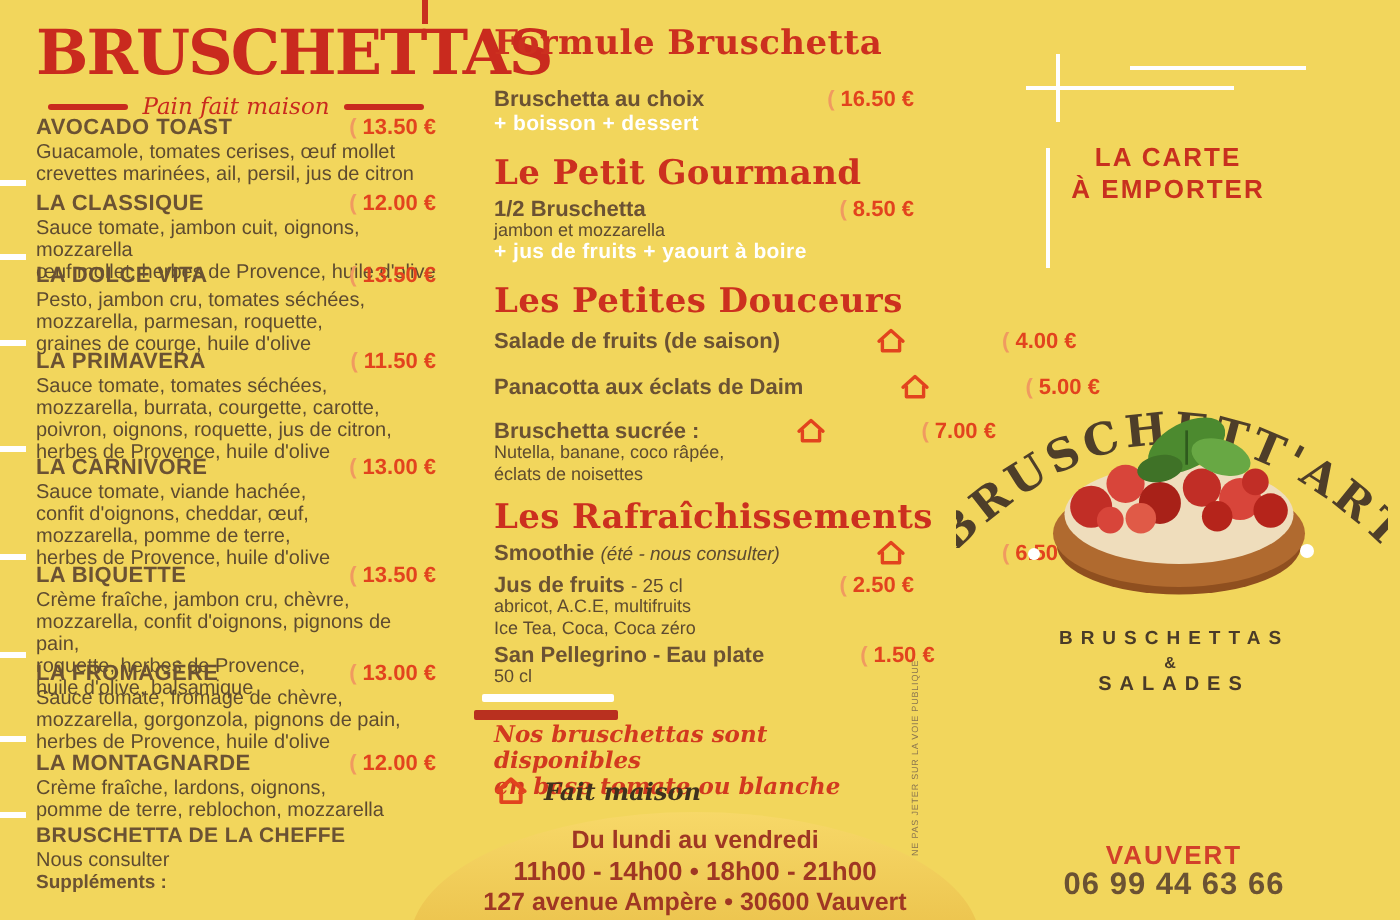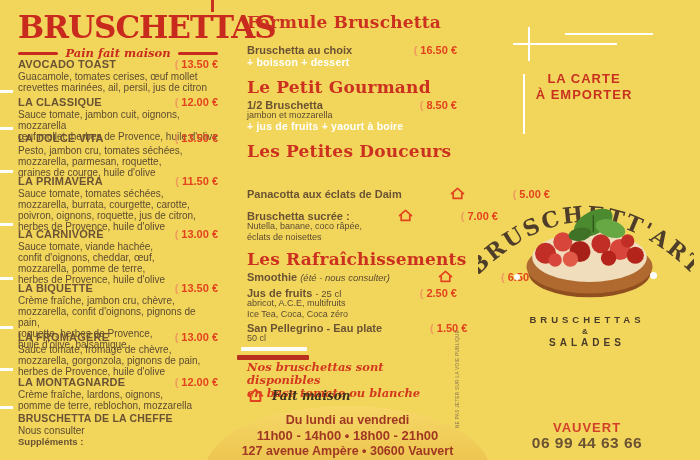--- a/index.html
+++ b/index.html
@@ -5,21 +5,21 @@
   html,body{margin:0;padding:0;}
   .page{position:relative;width:700px;height:460px;background:#F2D65C;overflow:hidden;
         font-family:"Liberation Sans",sans-serif;-webkit-font-smoothing:antialiased;}
   .abs{position:absolute;}
 
   
   .menu-title{font-family:"DejaVu Serif",serif;font-weight:bold;font-size:31px;
               color:#C92A1E;letter-spacing:-1px;text-align:center;line-height:1;}
   .subtitle-row{display:flex;align-items:center;justify-content:center;gap:7px;margin-top:3px;}
   .subtitle-line{width:40px;height:3px;background:#C92A1E;border-radius:2px;}
-  .subtitle-text{font-family:"DejaVu Serif",serif;font-style:italic;font-weight:bold;
+  .subtitle-text{font-family:"DejaVu Serif",serif;font-style:italic;font-weight:normal;
                  font-size:11.5px;color:#C92A1E;white-space:nowrap;}
   .menu-item{position:absolute;left:0;width:200px;}
   .item-head{display:flex;justify-content:space-between;align-items:baseline;}
   .item-name{font-weight:bold;font-size:11px;color:#6B5233;letter-spacing:.2px;white-space:nowrap;}
   .price{font-weight:bold;font-size:11px;color:#E2431E;white-space:nowrap;}
   .paren{color:#F09A60;margin-right:3px;font-weight:bold;}
   .desc{font-size:10px;line-height:11px;color:#5E4B30;white-space:pre-line;margin-top:1px;}
   .supplements{display:flex;gap:5px;font-weight:bold;font-size:9.5px;color:#6B5233;}
   .tick{position:absolute;left:0;width:13px;height:2.5px;background:#FFFFFF;}
 
@@ -205,20 +205,29 @@
     <div class="abs sec-title" style="top:77px">Le Petit Gourmand</div>
     <div class="mid-row" style="top:99px">
       <span class="mid-name">1/2 Bruschetta</span>
       <span class="price mid-price"><span class="paren">(</span><span>8.50 €</span></span>
     </div>
     <div class="abs mid-desc" style="top:110px">jambon et mozzarella</div>
     <div class="abs white-extra" style="top:120px">+ jus de fruits + yaourt à boire</div>
 
     <div class="abs sec-title" style="top:141px">Les Petites Douceurs</div>
 
+    <div class="mid-row" style="top:164px">
+      <span class="mid-name">Salade de fruits (de saison)</span>
+      <span class="icon-slot">
+        <svg width="15" height="13" viewBox="0 0 15 13">
+            <path d="M1.5 6.6 L7.5 1.3 L13.5 6.6 M3.2 6.2 V11.4 H11.8 V6.2" fill="none" stroke="#E2431E" stroke-width="1.7" stroke-linecap="round" stroke-linejoin="round"></path>
+          </svg>
+      </span>
+      <span class="price mid-price"><span class="paren">(</span><span>4.00 €</span></span>
+    </div>
 
     <div class="mid-row" style="top:187px">
       <span class="mid-name">Panacotta aux éclats de Daim</span>
       <span class="icon-slot">
         <svg width="15" height="13" viewBox="0 0 15 13">
             <path d="M1.5 6.6 L7.5 1.3 L13.5 6.6 M3.2 6.2 V11.4 H11.8 V6.2" fill="none" stroke="#E2431E" stroke-width="1.7" stroke-linecap="round" stroke-linejoin="round"></path>
           </svg>
       </span>
       <span class="price mid-price"><span class="paren">(</span><span>5.00 €</span></span>
     </div>

